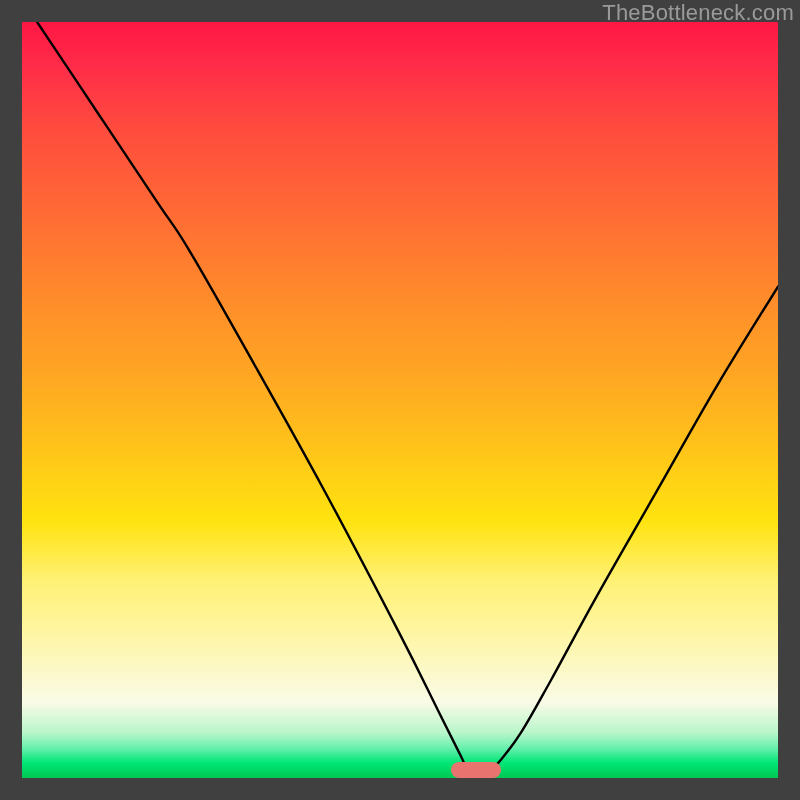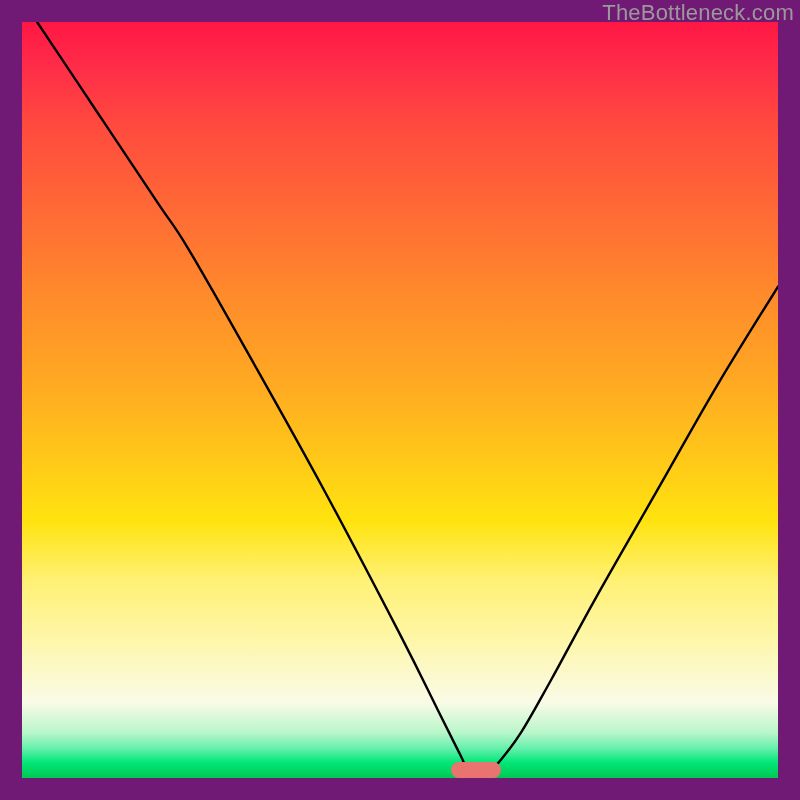--- a/index.html
+++ b/index.html
@@ -9,21 +9,21 @@
     height: 800px;
     background: #000;
     overflow: hidden;
   }
   .frame {
     position: absolute;
     left: 0;
     top: 0;
     width: 800px;
     height: 800px;
-    background: #701a75;
+    background: #404040;
   }
   .plot {
     position: absolute;
     left: 22px;
     top: 22px;
     width: 756px;
     height: 756px;
     overflow: hidden;
   }
   .gradient {

